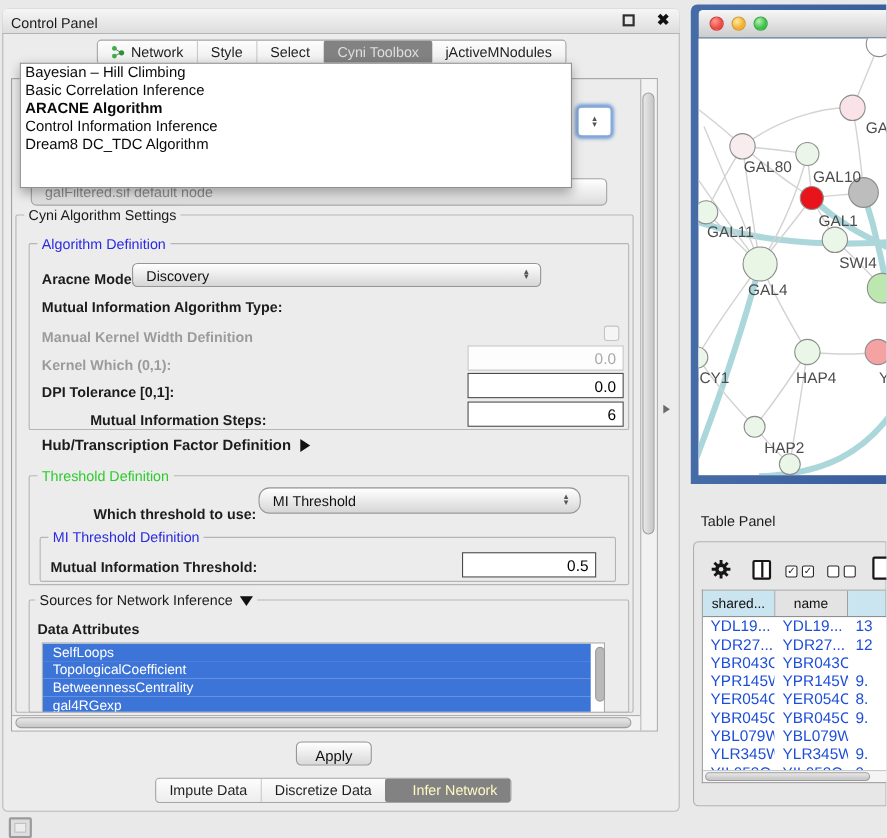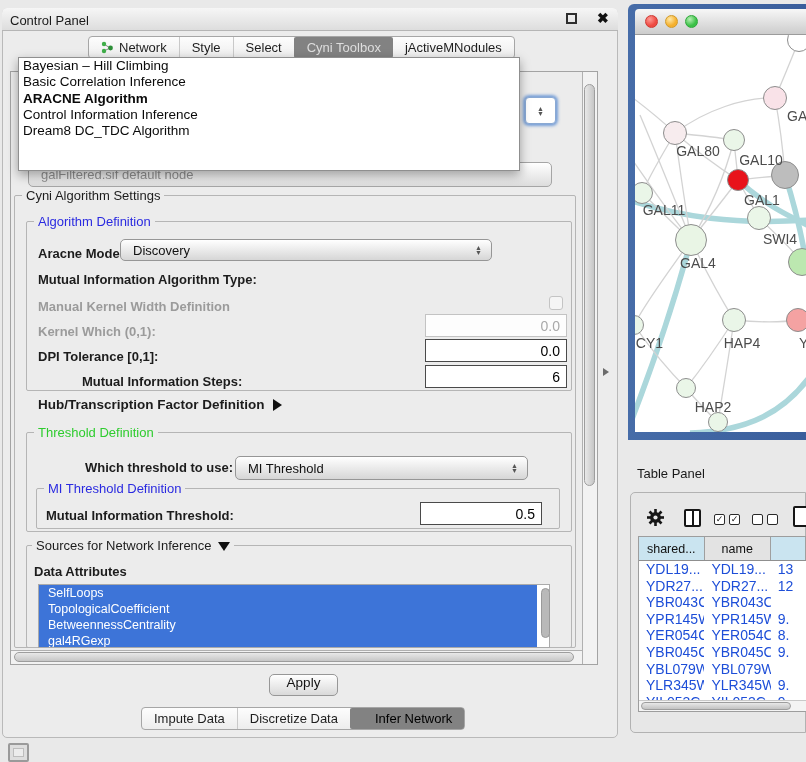--- a/index.html
+++ b/index.html
@@ -81,21 +81,21 @@
   
   .attr-list { left:38px; top:584px; width:512px; height:64px; background:#fff; border:1px solid #aaa; overflow:hidden; }
   .attr-item { height:16px; background:#3d74d8; color:#fff; font-size:12.5px; padding-left:9px; line-height:16px;
                width:498px; white-space:nowrap; }
   .attr-scroll { position:absolute; right:3px; top:3px; width:9px; height:50px; background:#b9b9b9;
                  border:1px solid #9a9a9a; border-radius:5px; }
 
   
   .apply-btn { left:269px; top:674px; width:69px; height:22px; border:1px solid #979797; border-radius:5px;
                background:linear-gradient(#ffffff,#d9d9d9); font-size:13.5px; color:#111;
-               display:flex; align-items:flex-start; justify-content:center; }
+               display:flex; align-items:flex-end; justify-content:center; }
 
   
   .grid-handle { left:8px; top:743px; width:21px; height:19px; border:2px solid #9a9a9a; border-radius:2px;
                  background:#dedede; }
   .grid-handle::after { content:""; position:absolute; left:3px; top:3px; right:3px; bottom:3px; background:#ececec; border:1px solid #bdbdbd; }
 
   
   .divider-arrow { left:603px; top:368px; width:0; height:0; border-left:6px solid #6b6b6b;
                    border-top:4px solid transparent; border-bottom:4px solid transparent; }
 
@@ -245,21 +245,21 @@
   </div>
 
   <span class="lbl" style="left:38px; top:397px; font-size:13.5px;">
     <span>Hub/Transcription Factor Definition</span><span class="tri-right"></span>
   </span>
 
   <div class="group" style="left:26px; top:432px; width:546px; height:100px;"></div>
   <span class="legend green" style="left:34px; top:425px;">Threshold Definition</span>
 
   <span class="lbl bold" style="left:85px; top:460px;">Which threshold to use:</span>
-  <div class="combo" style="left:235px; top:456px; width:293px; height:24px;">
+  <div class="combo" style="left:235px; top:443px; width:293px; height:24px;border-radius:10px;">
     <span>MI Threshold</span>
     <span class="arrows">
         <span>▲</span>
         <span>▼</span>
       </span>
   </div>
 
   <div class="group" style="left:36px; top:488px; width:524px; height:41px;"></div>
   <span class="legend blue" style="left:44px; top:481px;">MI Threshold Definition</span>
 
@@ -290,21 +290,21 @@
     <span>Apply</span>
   </div>
 
   <div class="abs tabbar" style="left:141px; top:707px;">
     <div class="tab">
         <span>Impute Data</span>
       </div>
     <div class="tab">
         <span>Discretize Data</span>
       </div>
-    <div class="tab sel" style="color:#000000;padding-left:24px;">
+    <div class="tab sel" style="color:#fef9c3;padding-left:24px;">
         <span>Infer Network</span>
       </div>
   </div>
 
   <div class="abs grid-handle"></div>
   <div class="abs divider-arrow"></div>
 
   <div class="abs net-frame">
     <div class="net-titlebar">
       <span class="light red"></span>

